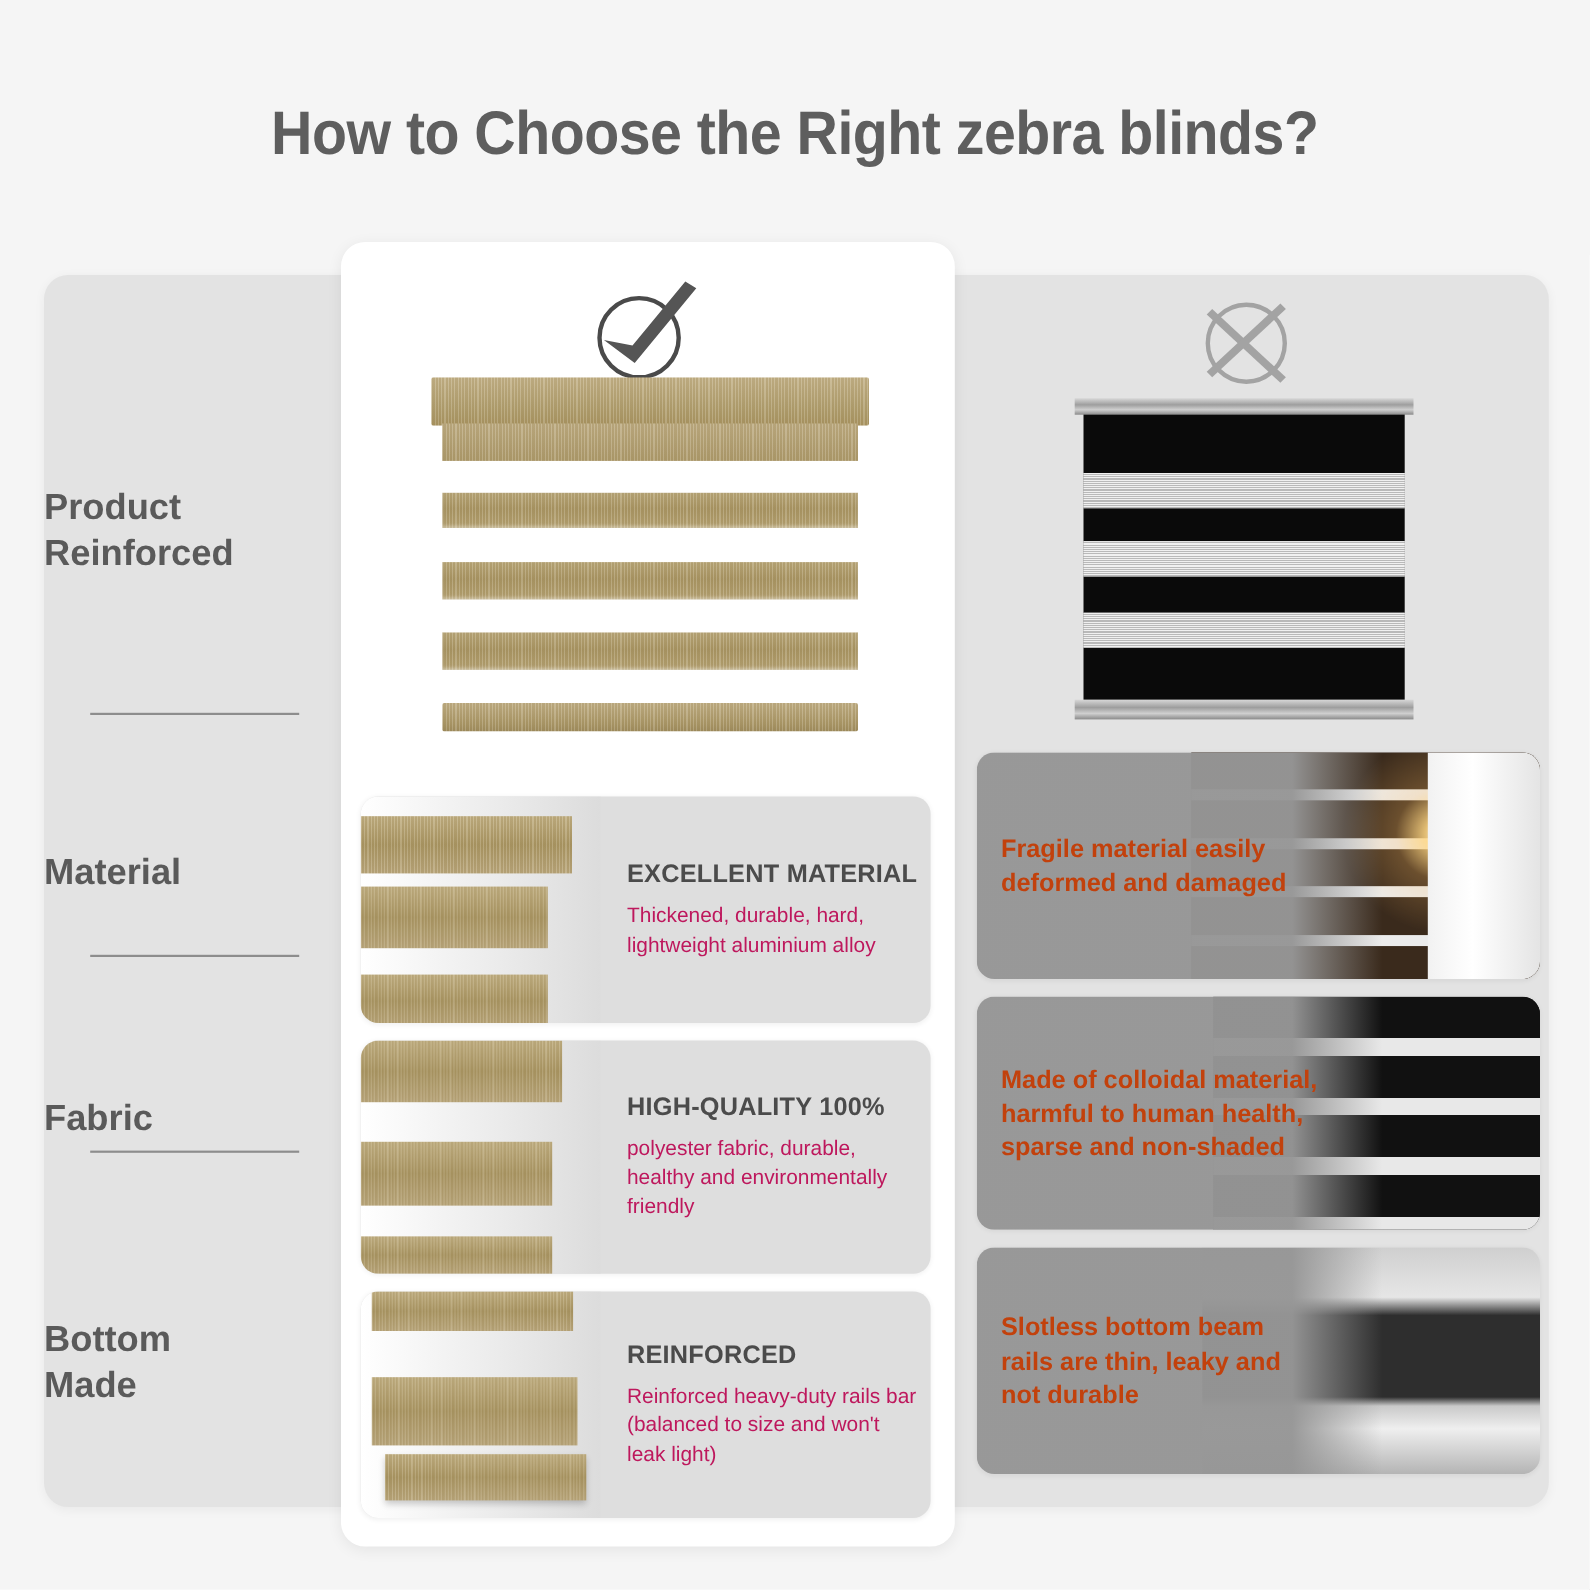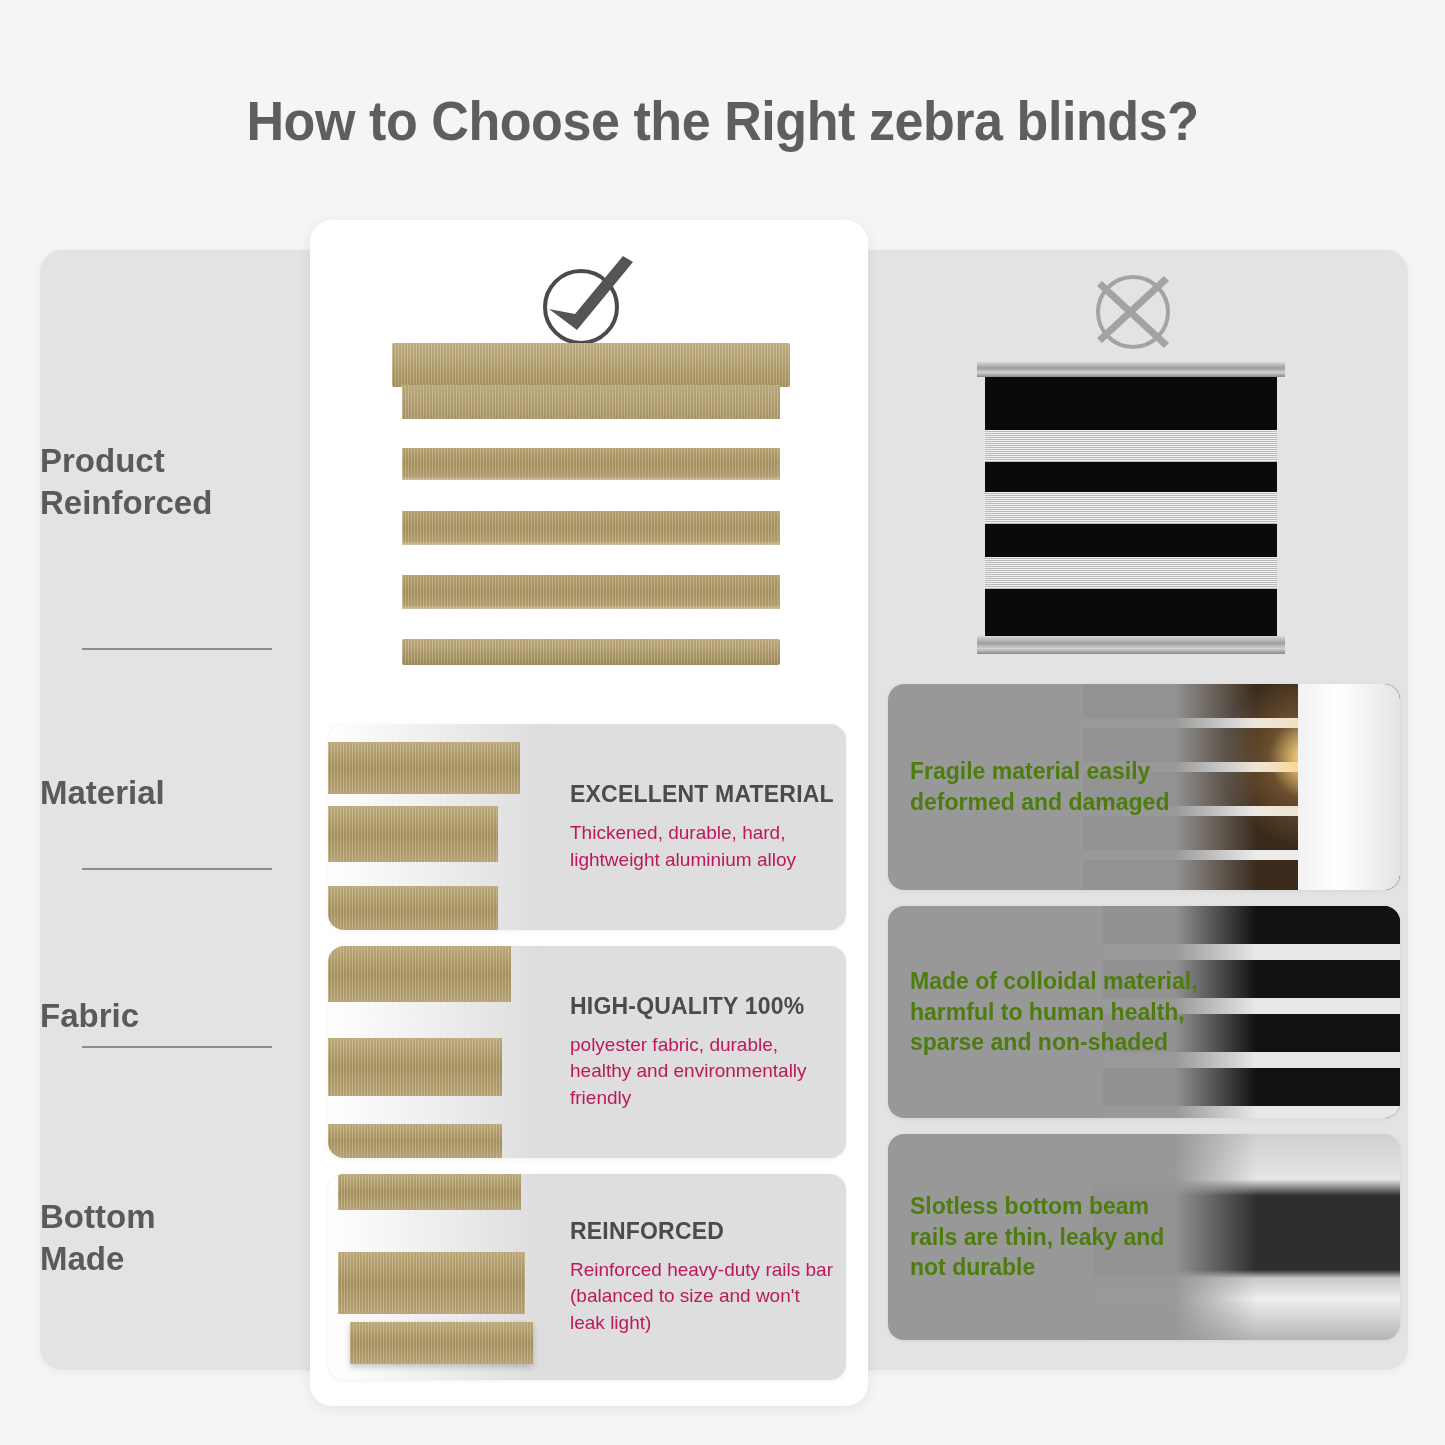--- a/index.html
+++ b/index.html
@@ -246,21 +246,21 @@
       rgba(150,150,150,0.0) 72%);
   }
   .bad .f-text {
     left: 22px;
     width: 290px;
     z-index: 3;
   }
   .bad-title {
     font-size: 23px;
     font-weight: bold;
-    color: #4d7c0f;
+    color: #c2410c;
     line-height: 1.34;
   }
 
   
   .ph {
     position: absolute;
     left: 0; top: 0;
     width: 100%; height: 100%;
   }
   .wood-band {

